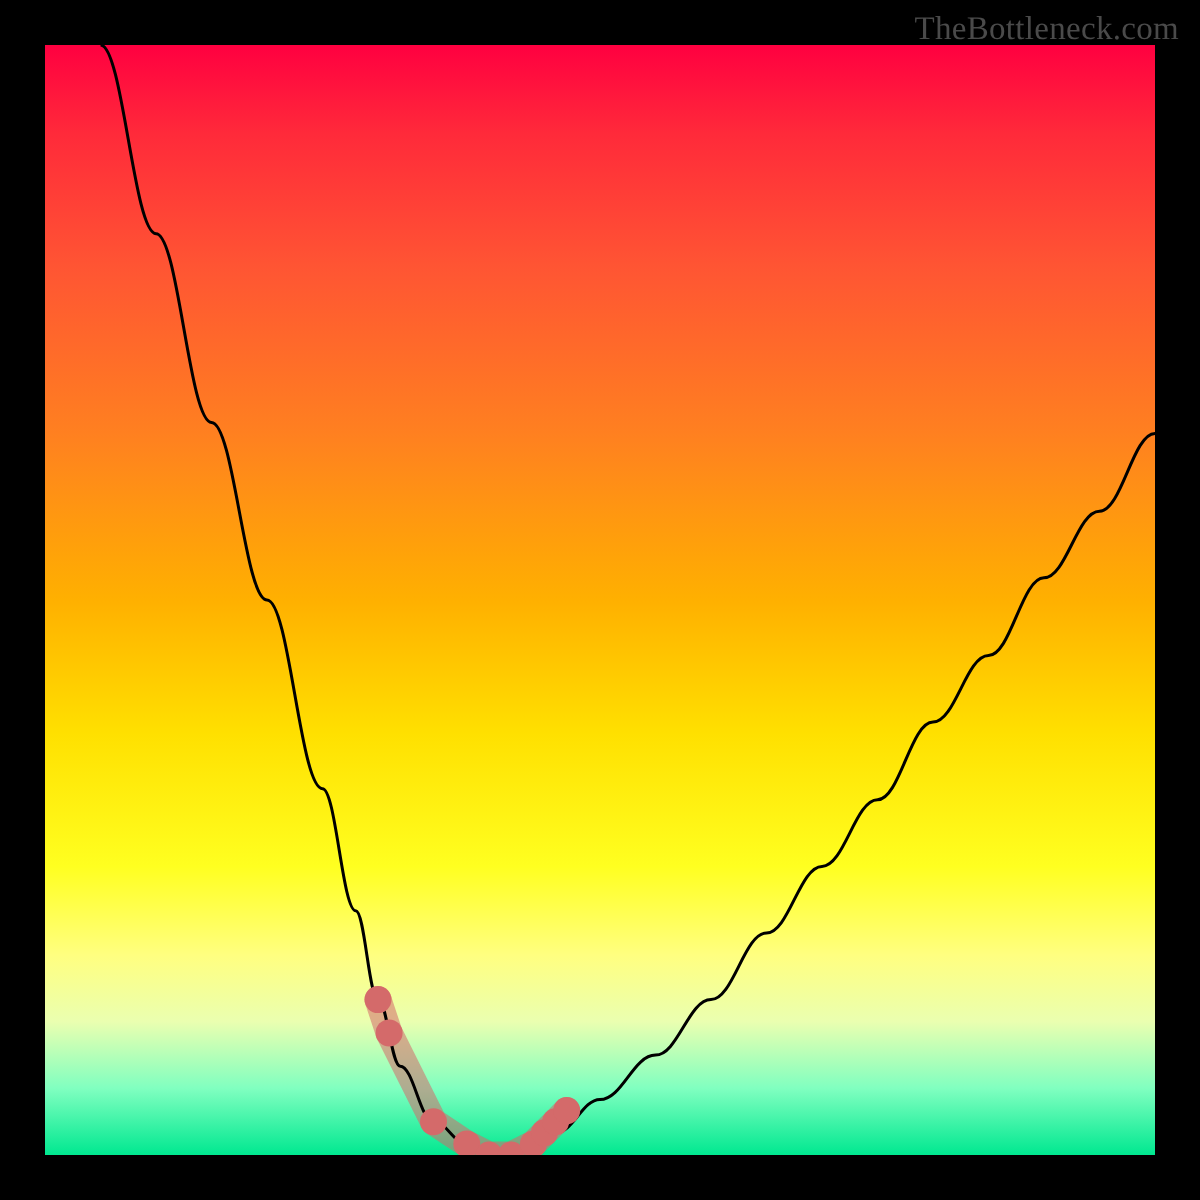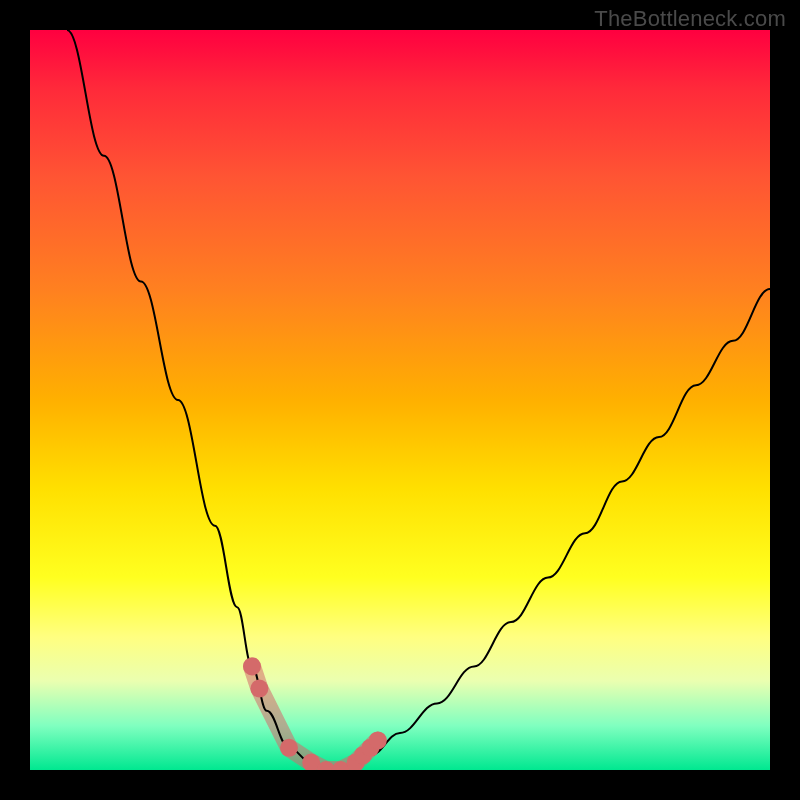--- a/index.html
+++ b/index.html
@@ -27,21 +27,21 @@
       #ffff80 82%,
       #eaffb0 88%,
       #80ffc0 94%,
       #00e890 100%
     );
   }
   .watermark {
     position: absolute;
     top: 6px;
     right: 14px;
-    font-family: Liberation Sans, sans-serif;
+    font-family: Liberation Serif, serif;
     font-size: 22px;
     color: #4a4a4a;
     letter-spacing: 0.2px;
     user-select: none;
   }
   svg.curve {
     position: absolute;
     left: 0;
     top: 0;
     width: 740px;

